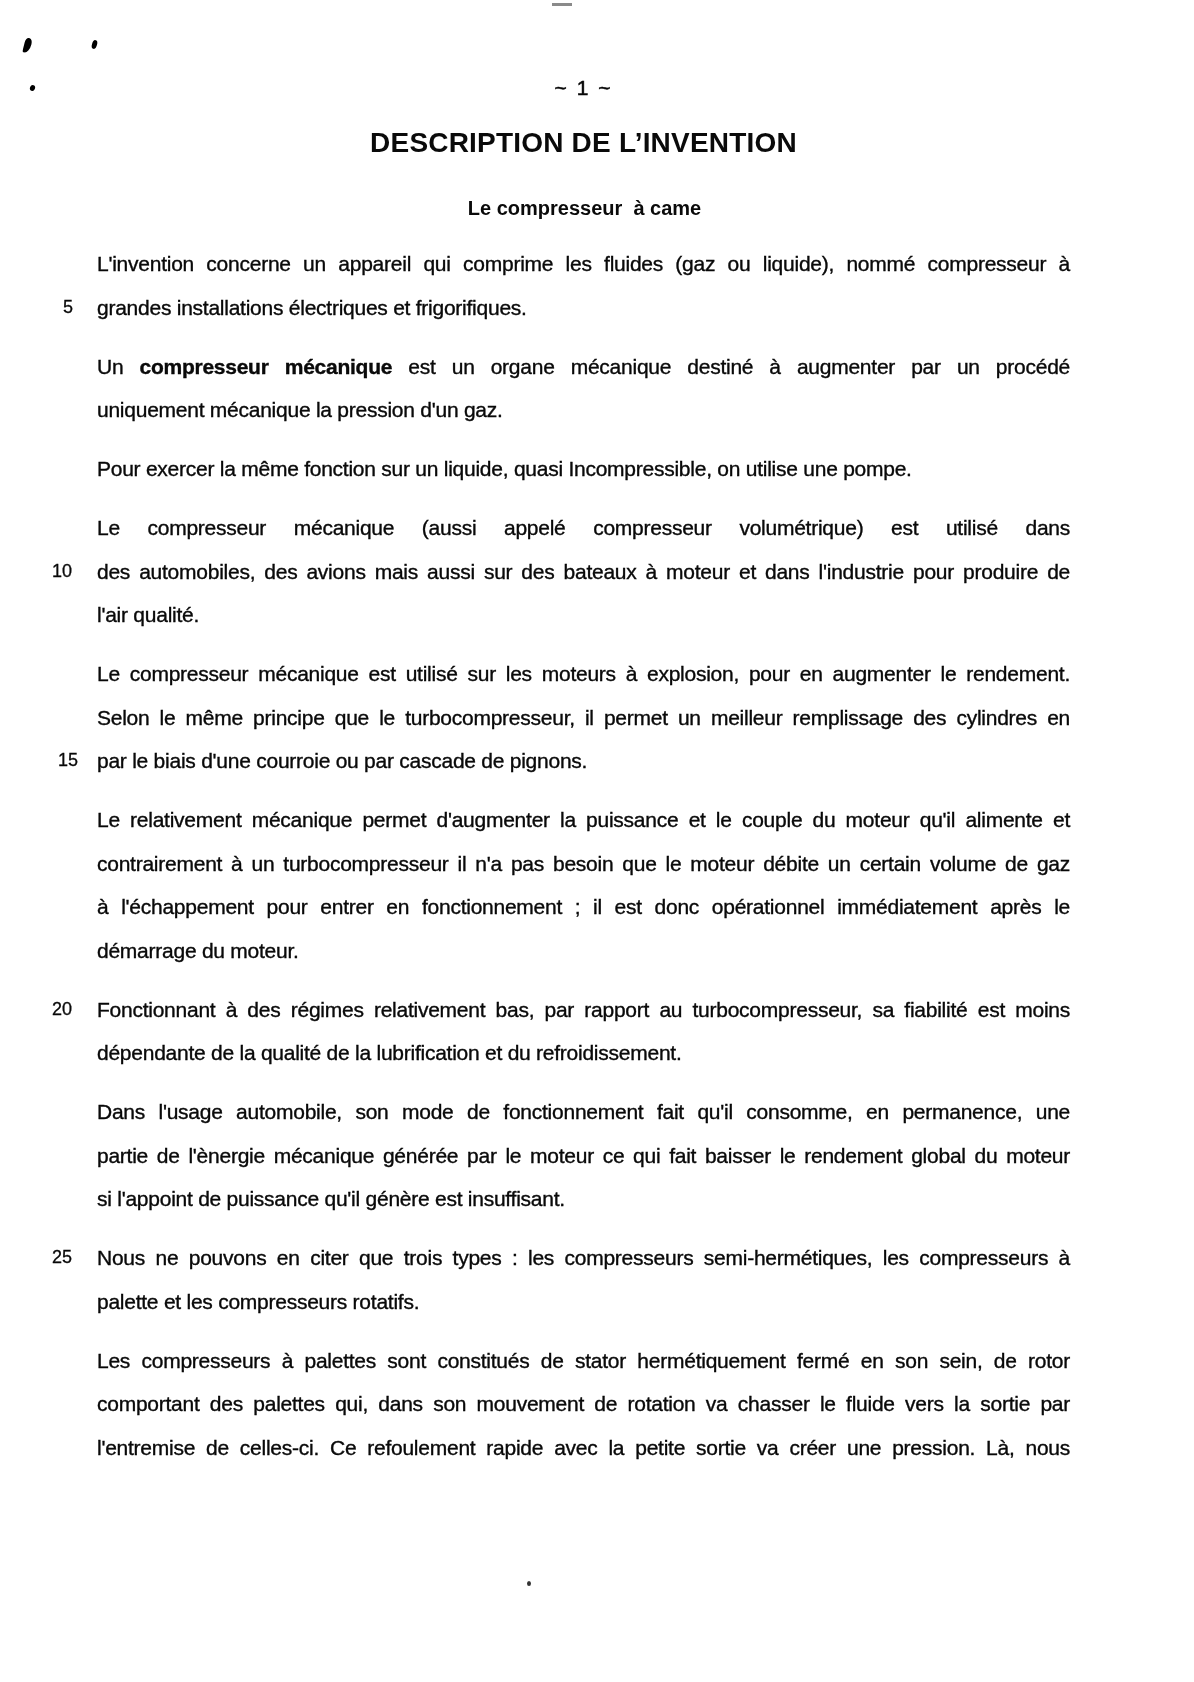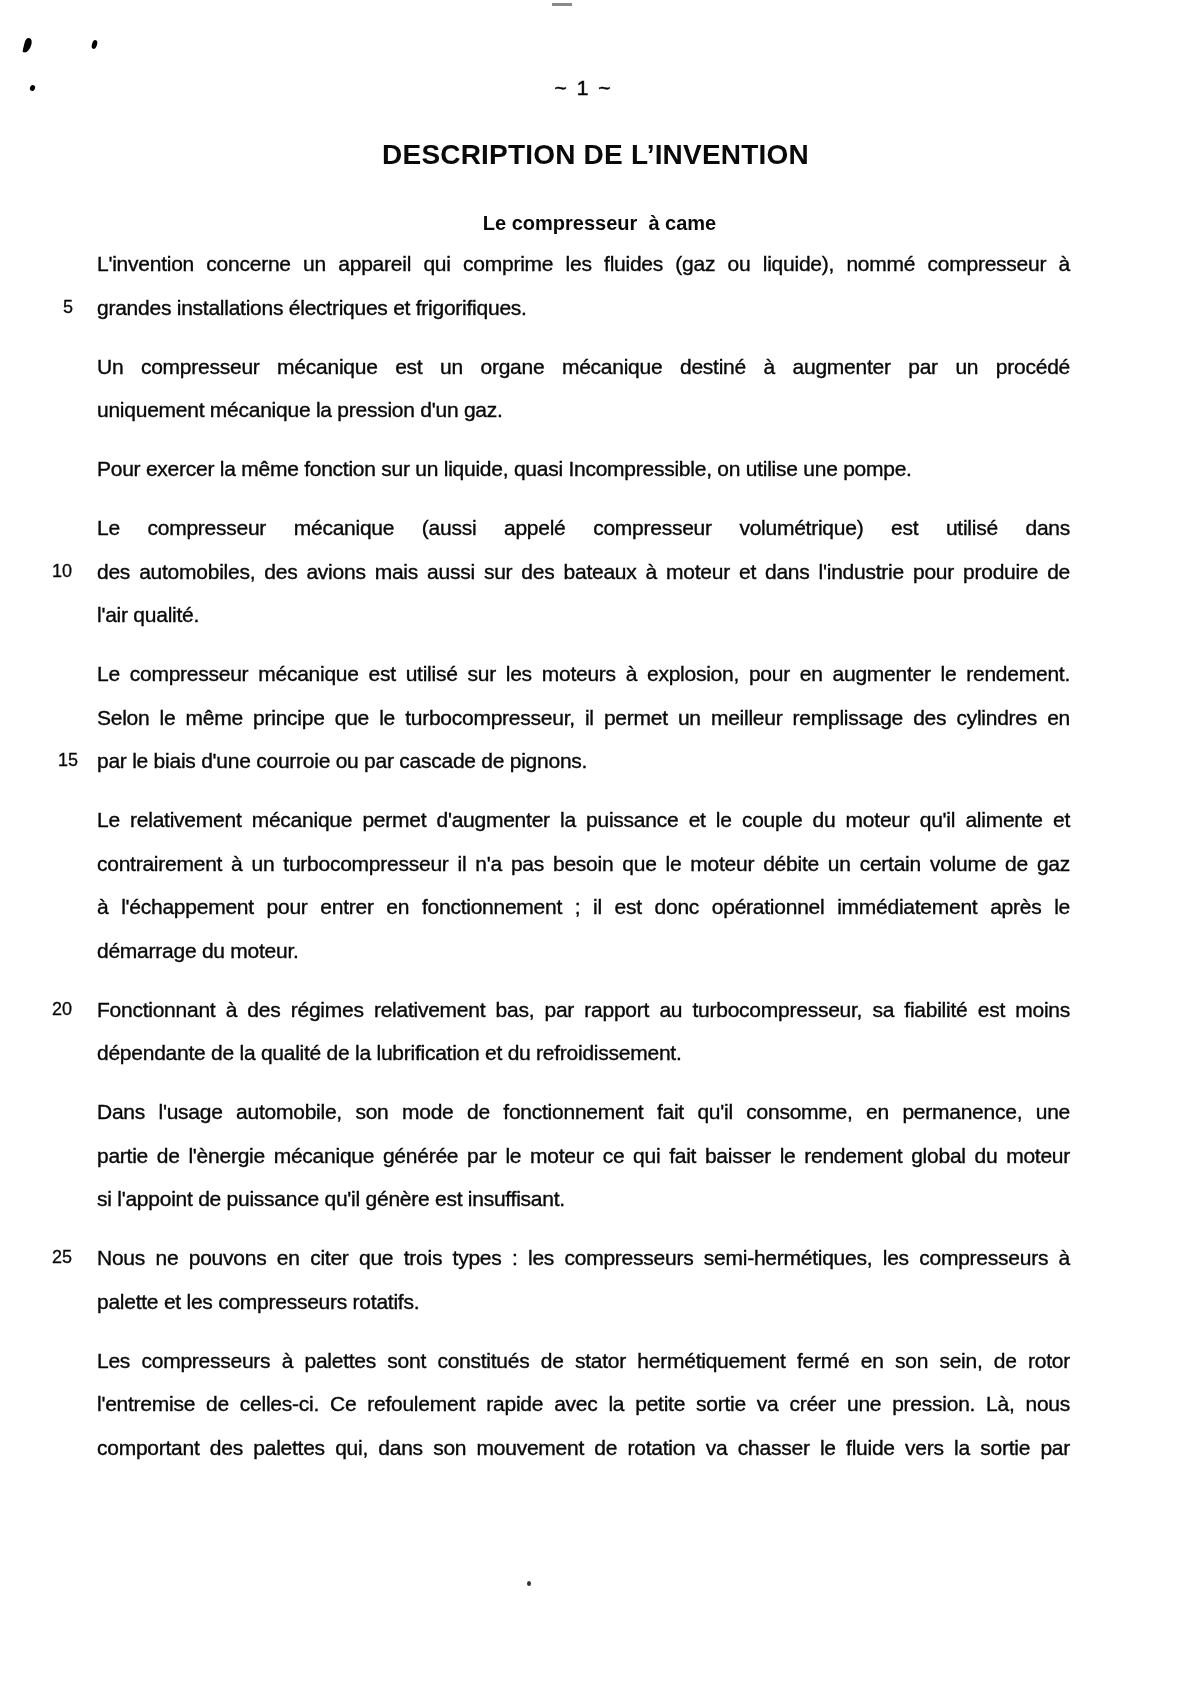--- a/index.html
+++ b/index.html
@@ -18,42 +18,42 @@
   .art-m2{left:92px;top:40px;width:5px;height:9px;border-radius:48%;transform:rotate(16deg);}
   .art-m3{left:30px;top:85px;width:5px;height:6px;border-radius:50%;transform:rotate(22deg);}
   .art-dot-bottom{left:527px;top:1581px;width:4px;height:5px;border-radius:50%;background:#333;}
   
   .pagenum{
     position:absolute;left:97px;top:76px;width:973px;
     text-align:center;font-size:21px;font-weight:400;letter-spacing:2px;
     -webkit-text-stroke:0.5px #000;
   }
   .title{
-    position:absolute;left:97px;top:127px;width:973px;margin:12px;
+    position:absolute;left:97px;top:127px;width:973px;margin:0;
     text-align:center;font-size:28px;font-weight:700;letter-spacing:0.2px;
   }
   .subtitle{
-    position:absolute;left:97px;top:196px;width:973px;margin:16px;
+    position:absolute;left:97px;top:196px;width:973px;margin:1px;
     text-align:center;font-size:20px;font-weight:700;
     white-space:pre-wrap;
   }
   
   .textblock{
     position:absolute;left:97px;top:242px;width:973px;
     font-size:21px;letter-spacing:-0.25px;
     -webkit-text-stroke:0.35px #000;
   }
   .para{margin:0 0 15.5px 0;padding:0;}
   .line{
     display:block;position:relative;
     height:43.5px;line-height:43.5px;
   }
   .line.j{text-align:justify;text-align-last:justify;}
   .line.last{text-align:left;}
-  .bold{font-weight:400;}
+  .bold{font-weight:700;}
   .lineno{
     position:absolute;left:-45px;top:0;width:32px;
     text-align:center;font-size:18px;letter-spacing:0;line-height:43.5px;
     -webkit-text-stroke:0.3px #000;
   }
 </style>
 </head>
 <body>
 
 <div class="page">
@@ -114,18 +114,18 @@
         <span class="line last">si l'appoint de puissance qu'il génère est insuffisant.</span>
       </p>
 
     <p class="para">
         <span class="line j"><span class="lineno">25</span><span>Nous ne pouvons en citer que trois types : les compresseurs semi-hermétiques, les compresseurs à</span></span>
         <span class="line last">palette et les compresseurs rotatifs.</span>
       </p>
 
     <p class="para">
         <span class="line j">Les compresseurs à palettes sont constitués de stator hermétiquement fermé en son sein, de rotor</span>
+        <span class="line j">comportant des palettes qui, dans son mouvement de rotation va chasser le fluide vers la sortie par</span>
         <span class="line j">l'entremise de celles-ci. Ce refoulement rapide avec la petite sortie va créer une pression. Là, nous</span>
-        <span class="line j">comportant des palettes qui, dans son mouvement de rotation va chasser le fluide vers la sortie par</span>
       </p>
 
   </div>
 </div>
 
 </body></html>

